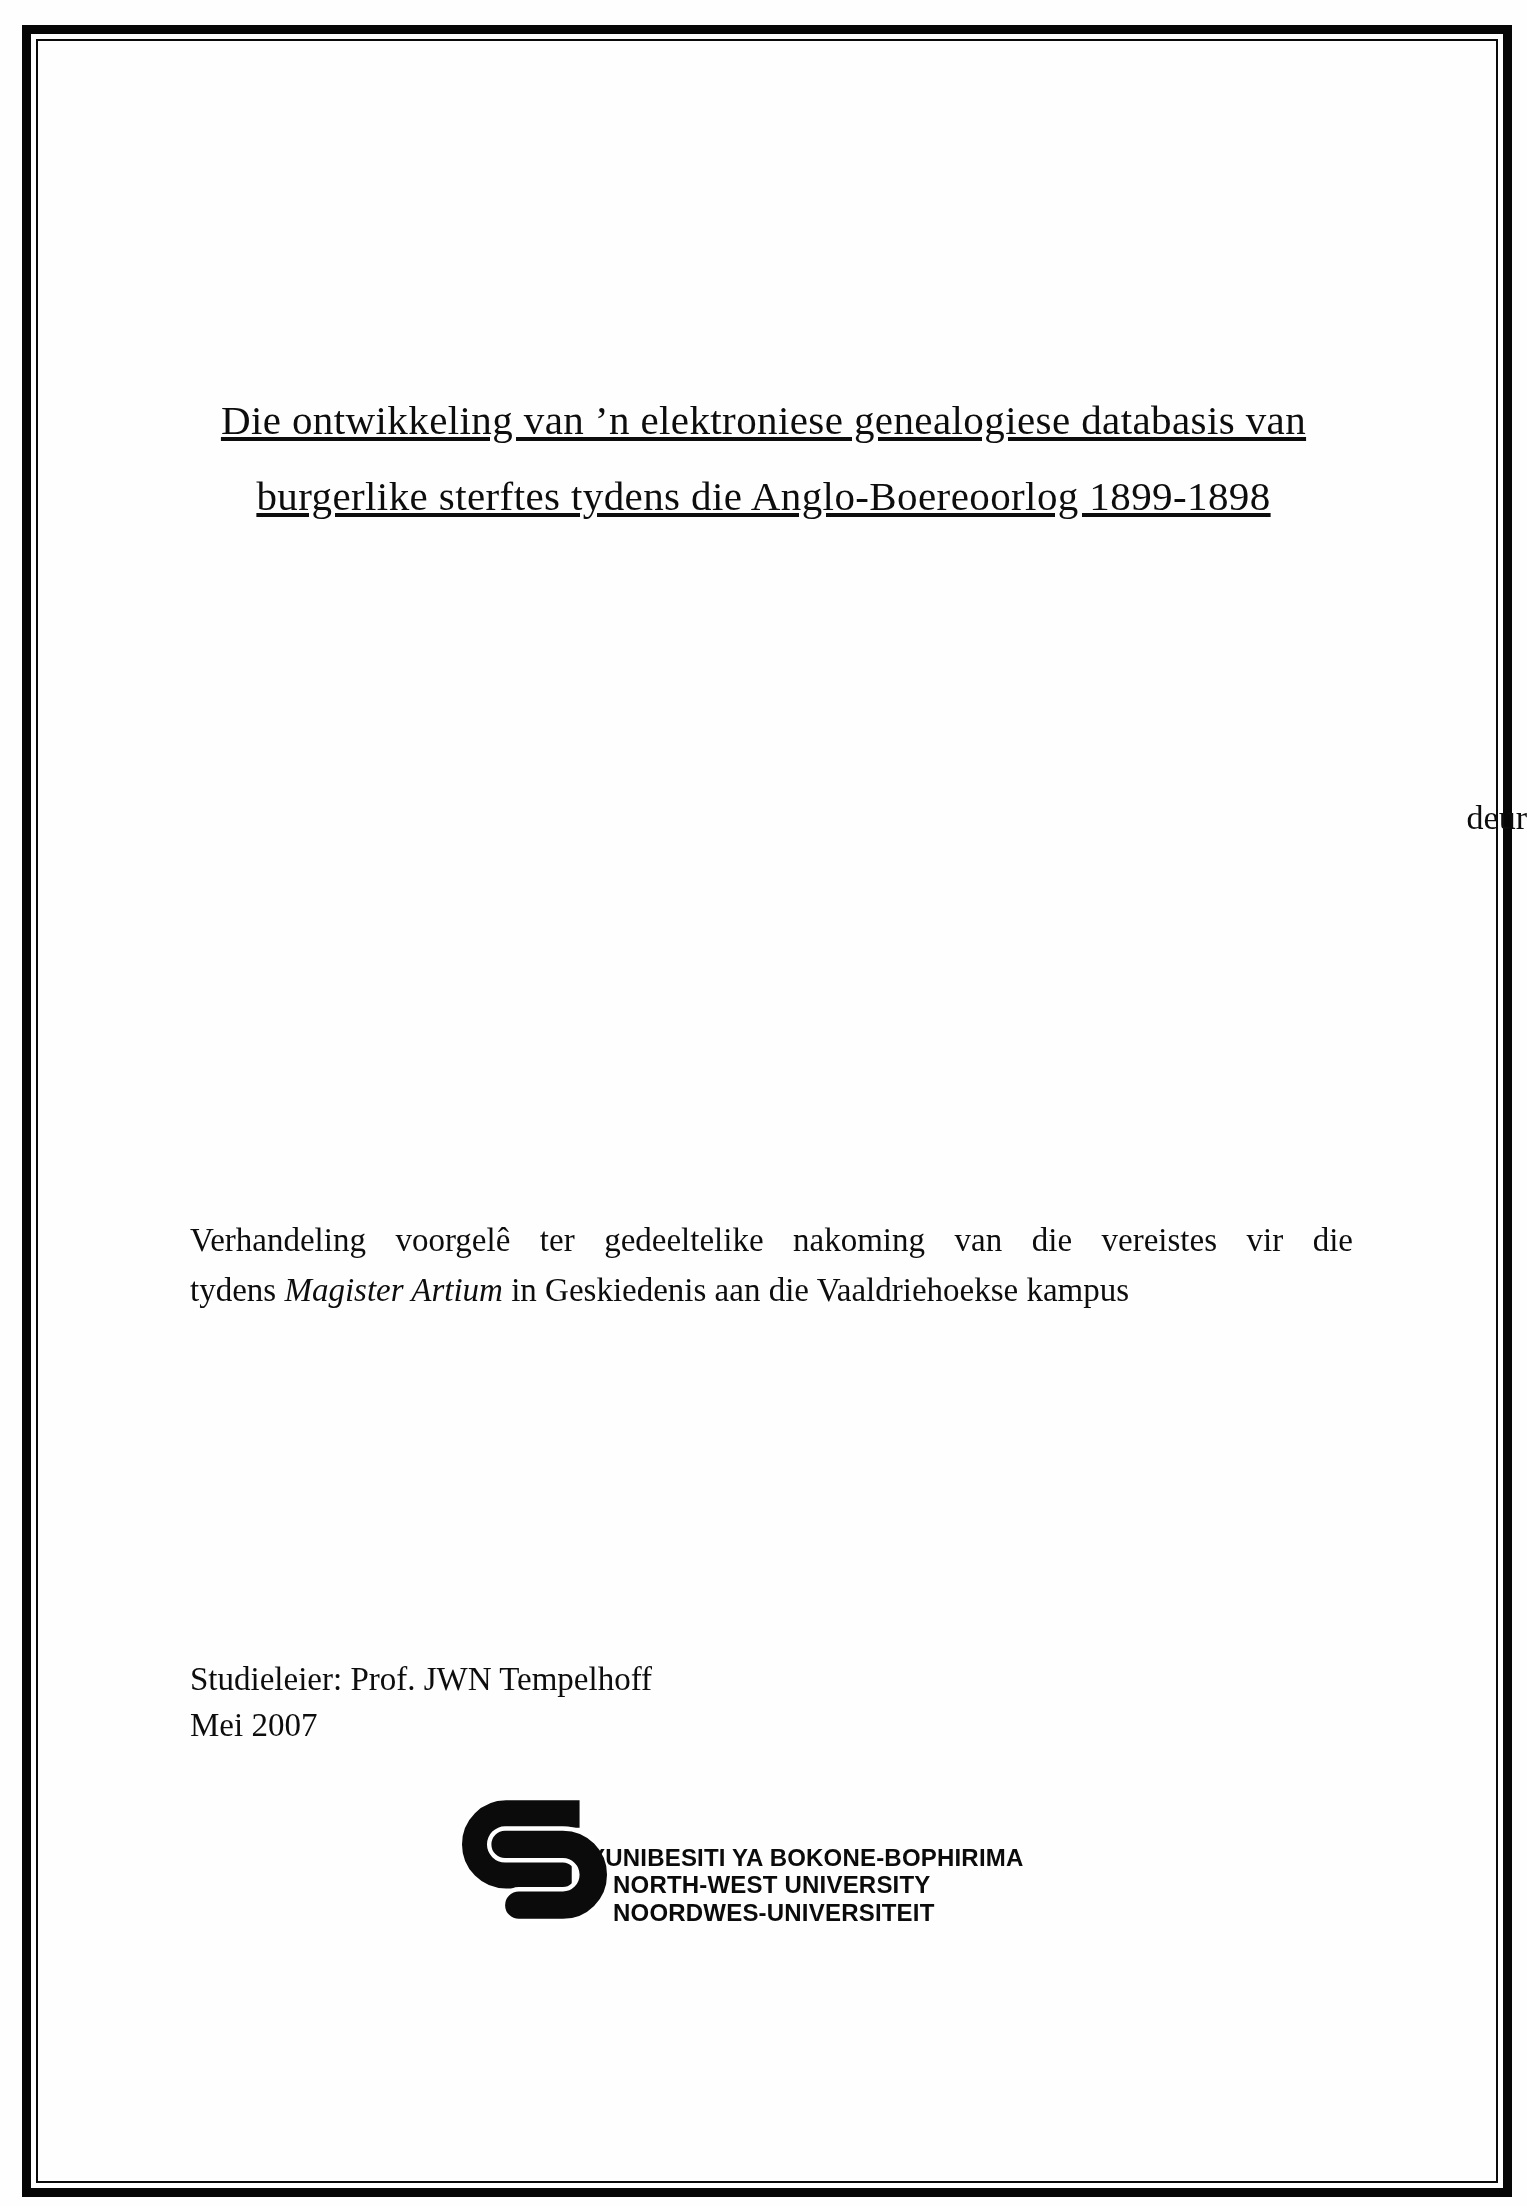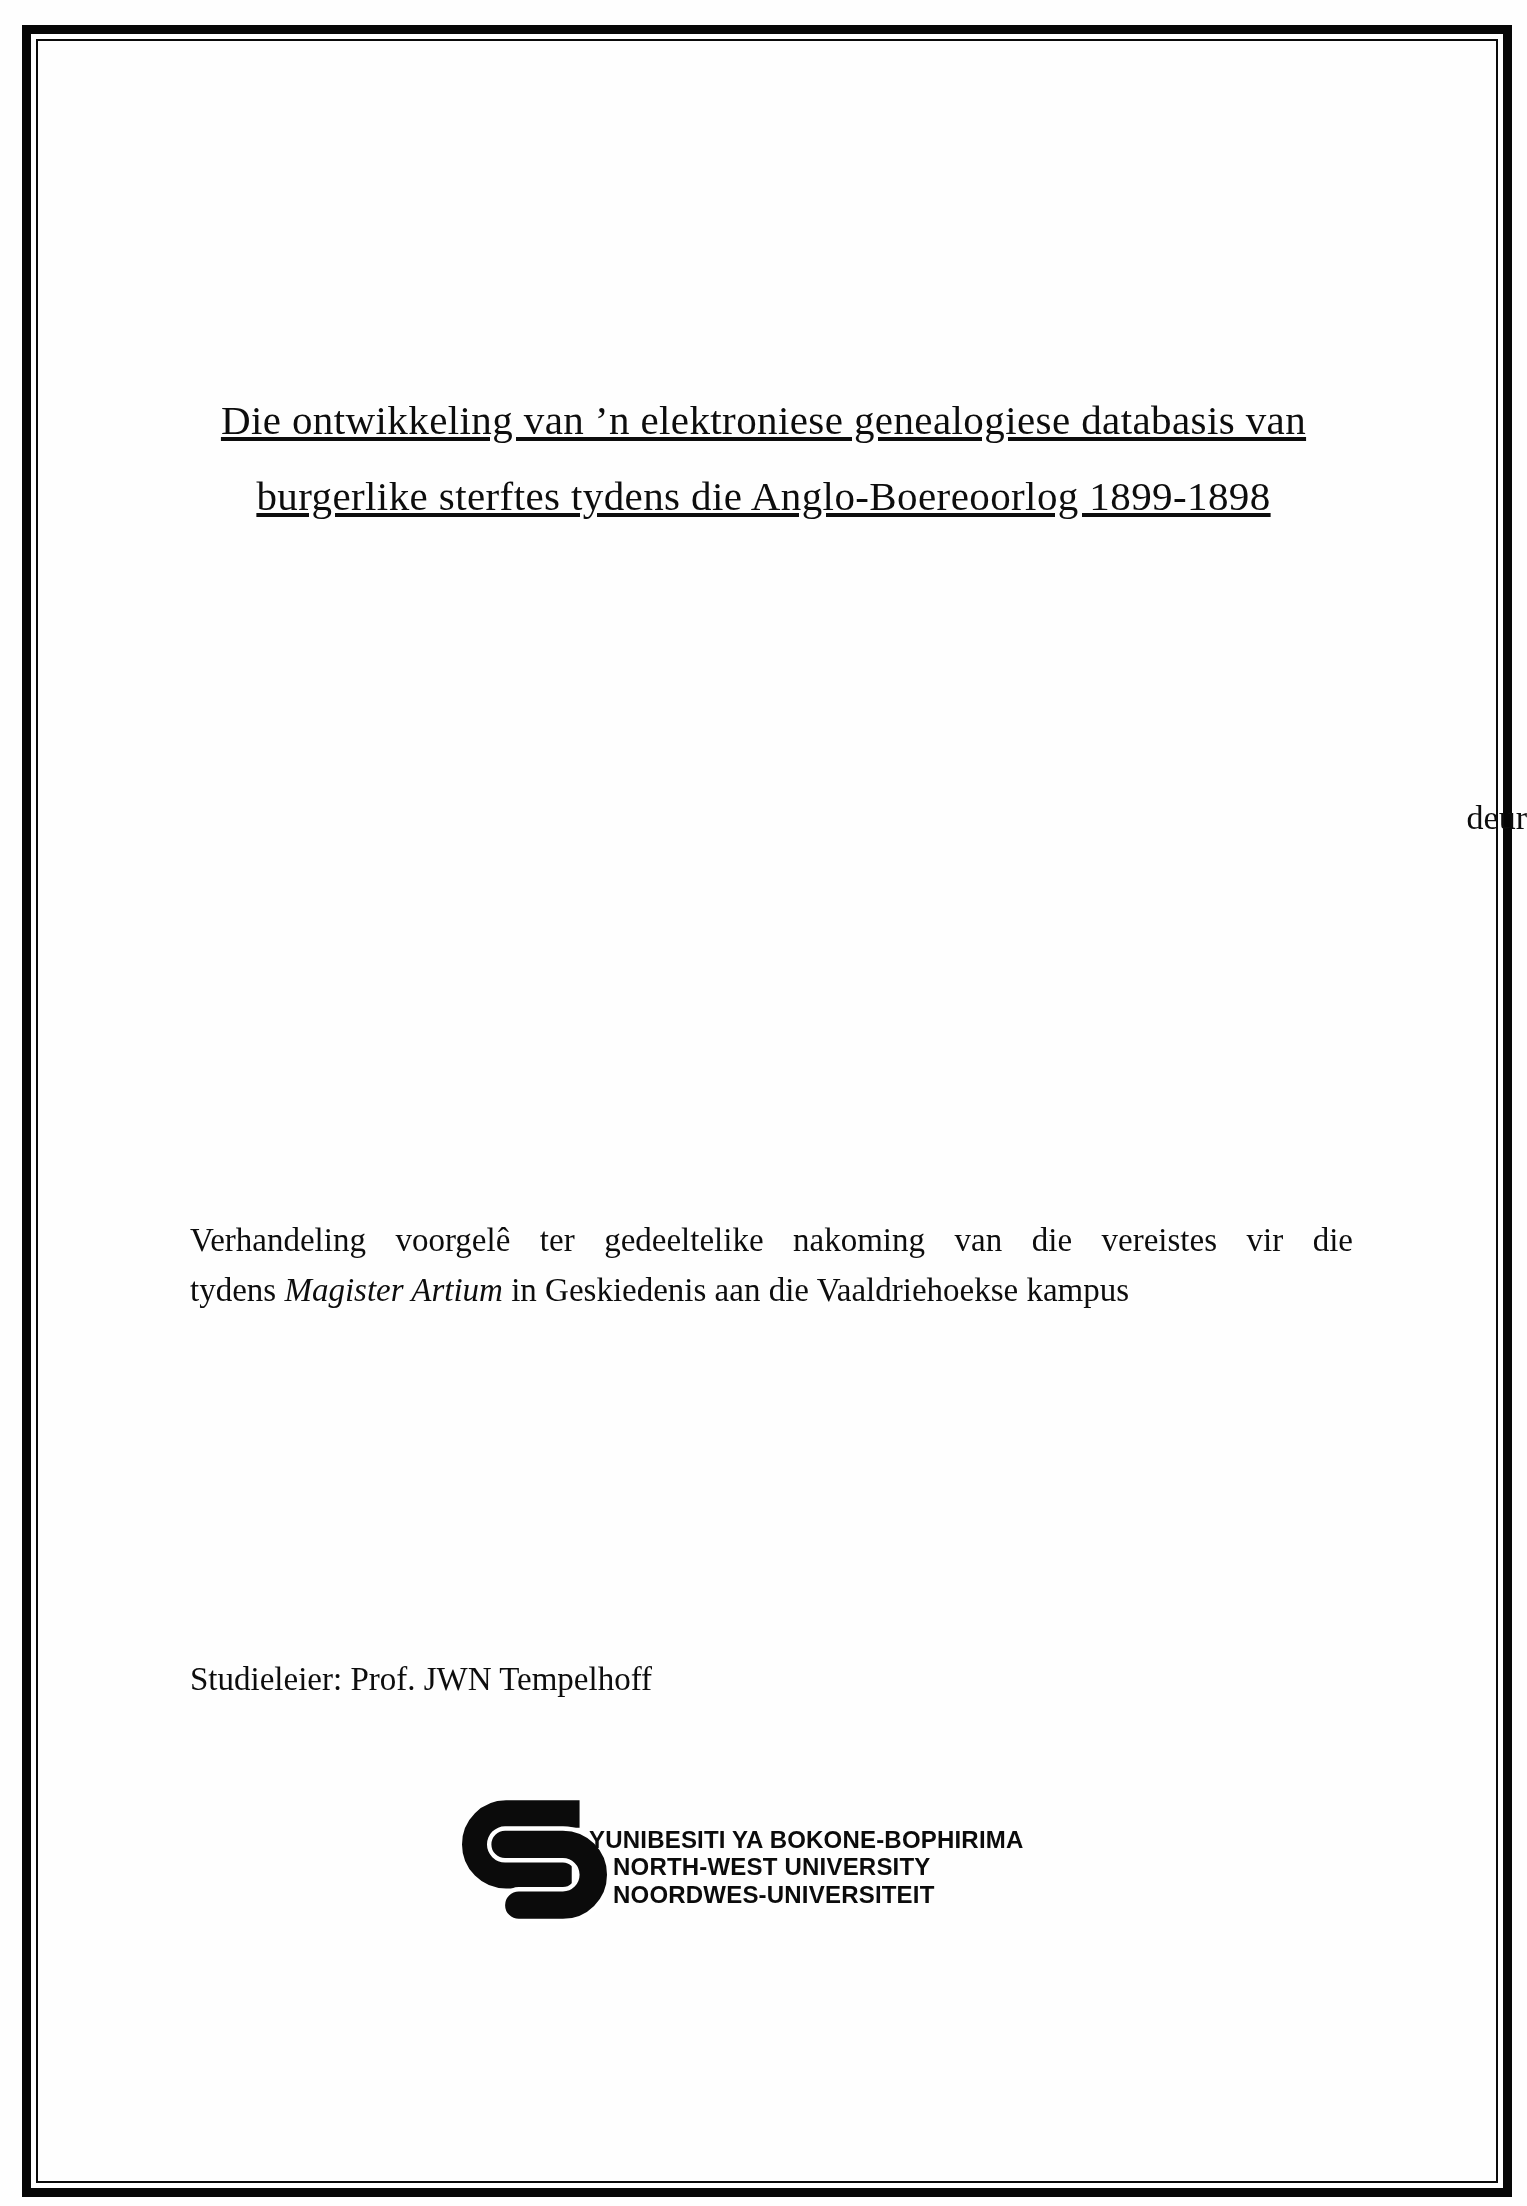--- a/index.html
+++ b/index.html
@@ -44,21 +44,21 @@
     position:absolute; top:1215px; left:190px; width:1163px;
     font-size:33px; line-height:50px;
   }
   .submission .just { text-align:justify; text-align-last:justify;font-family:Liberation Serif, serif; }
   .supervisor-block {
     position:absolute; top:1656px; left:190px;
     font-size:33px; line-height:46px;
   }
   .logo {
     position:absolute; top:1800px; left:462px;
-    display:flex; align-items:center; gap:6px;
+    display:flex; align-items:flex-end; gap:6px;
   }
   .logo-mark { display:block; }
   .logo-text {
     margin-top:8px;
     font-family:"Liberation Sans","DejaVu Sans",sans-serif;
     font-weight:bold;
     font-size:24px; line-height:27.5px;
     letter-spacing:0.2px;
     color:#0b0b0b;
     white-space:nowrap;
@@ -81,20 +81,21 @@
   <div class="byline">deur</div>
 
 
   <div class="submission">
     <div class="just">Verhandeling voorgelê ter gedeeltelike nakoming van die vereistes vir die</div>
     <div><span>tydens </span><i>Magister Artium</i><span> in Geskiedenis aan die Vaaldriehoekse kampus</span></div>
   </div>
 
   <div class="supervisor-block">
     <div>Studieleier: Prof. JWN Tempelhoff</div>
+    <div>Mei 2007</div>
   </div>
 
   <div class="logo">
     <svg class="logo-mark" width="145" height="126" viewBox="0 0 148 128" xmlns="http://www.w3.org/2000/svg">
 
       <path d="M 120,14 L 45,14 A 31,31 0 0 0 14,45 A 31,31 0 0 0 45,76 L 112,76" fill="none" stroke="#0b0b0b" stroke-width="28" stroke-linecap="butt"></path>
 
       <path d="M 44,45 L 103,45 A 31,31 0 0 1 134,76 A 31,31 0 0 1 103,107 L 58,107" fill="none" stroke="#ffffff" stroke-width="37" stroke-linecap="round"></path>
 
       <path d="M 44,45 L 103,45 A 31,31 0 0 1 134,76 A 31,31 0 0 1 103,107 L 58,107" fill="none" stroke="#0b0b0b" stroke-width="28" stroke-linecap="round"></path>

